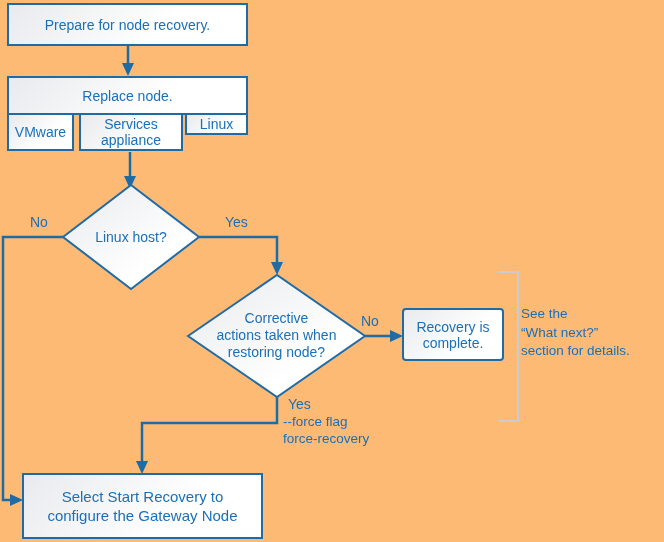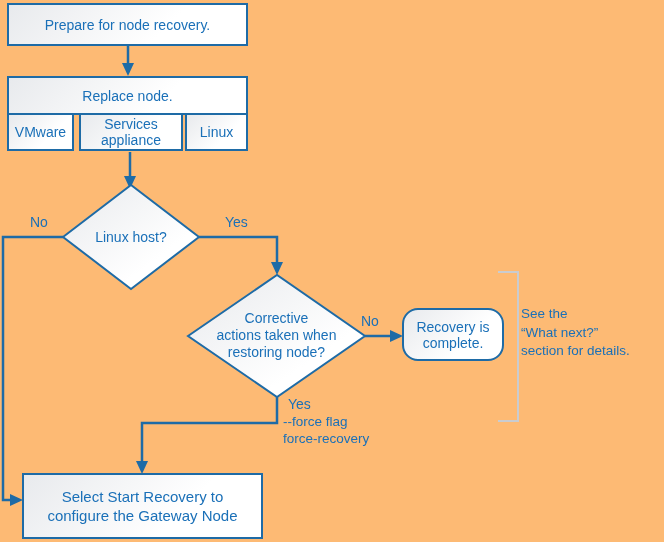--- a/index.html
+++ b/index.html
@@ -25,21 +25,21 @@
   .bracket-path{stroke:var(--bracket);stroke-width:2;fill:none;}
   .grad-a{stop-color:var(--fill-start);}
   .grad-b{stop-color:var(--fill-end);}
   .node{
     position:absolute;box-sizing:border-box;
     border:2px solid var(--line);
     background:linear-gradient(135deg, var(--fill-start) 0%, var(--fill-end) 65%);
     display:flex;align-items:center;justify-content:center;
     text-align:center;font-size:14px;line-height:16px;color:var(--text);
   }
-  .rounded{border-radius:16px;}
+  .rounded{border-radius:4px;}
   .freetext{
     position:absolute;font-size:14px;line-height:17px;color:var(--text);
     white-space:nowrap;
   }
   .dtext{
     position:absolute;text-align:center;color:var(--text);
     font-size:14px;line-height:17px;
   }
   .note{font-size:13.5px;}
   .side-note{line-height:18.5px;}
@@ -89,21 +89,21 @@
   <div class="node" style="left:7px;top:76px;width:241px;height:39px;align-items:center;">
     <span>Replace node.</span>
   </div>
 
   <div class="node" style="left:7px;top:113px;width:67px;height:38px;">
     <span>VMware</span>
   </div>
   <div class="node" style="left:79px;top:113px;width:104px;height:38px;">
     <span style="max-width:92px;">Services appliance</span>
   </div>
-  <div class="node" style="left:185px;top:113px;width:63px;height:38px;">
+  <div class="node" style="left:185px;top:113px;width:63px;height:22px;">
     <span>Linux</span>
   </div>
 
   <div class="dtext" style="left:61px;top:229px;width:140px;">Linux host?</div>
 
   <div class="freetext" style="left:30px;top:214px;">No</div>
   <div class="freetext" style="left:225px;top:214px;">Yes</div>
 
   <div class="dtext" style="left:191px;top:310px;width:171px;">
     <div>Corrective</div>

